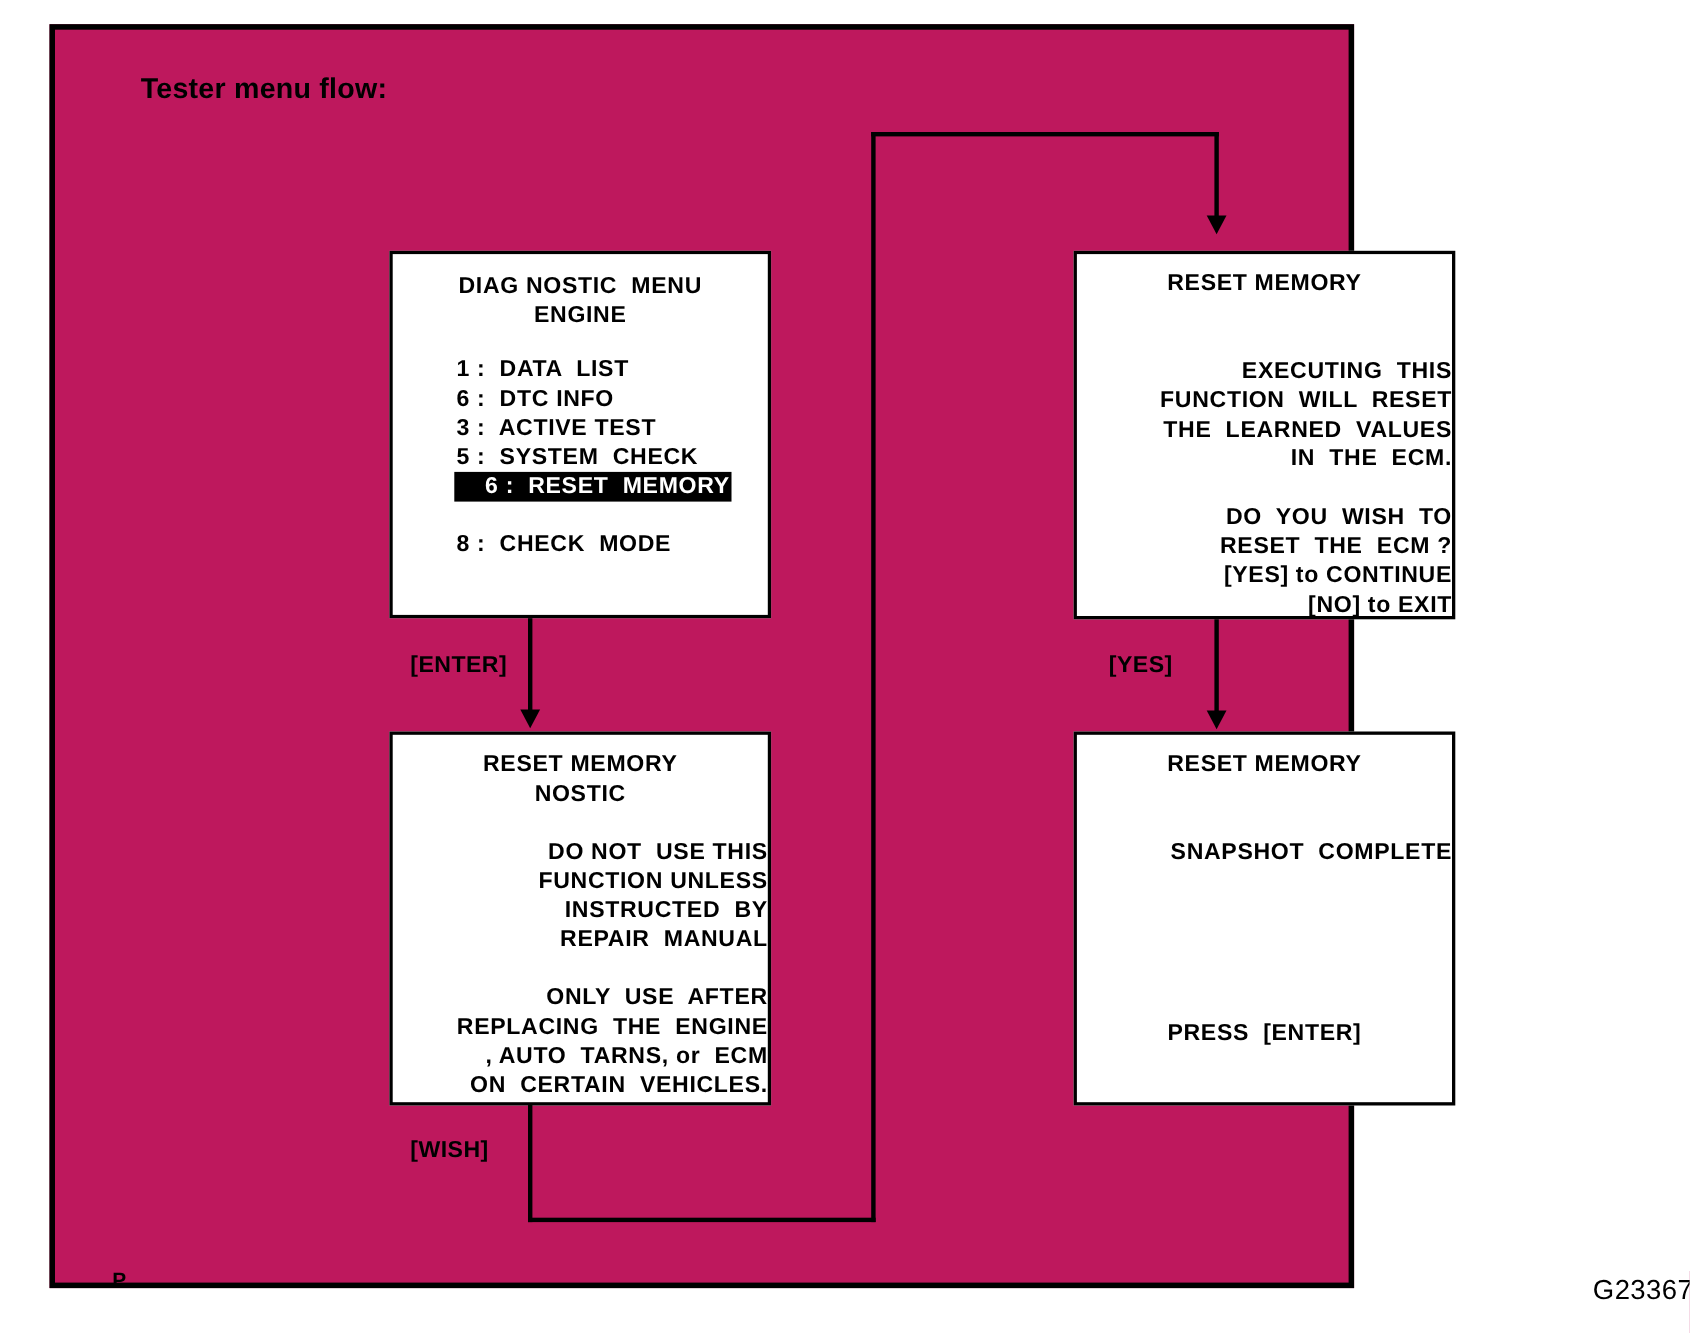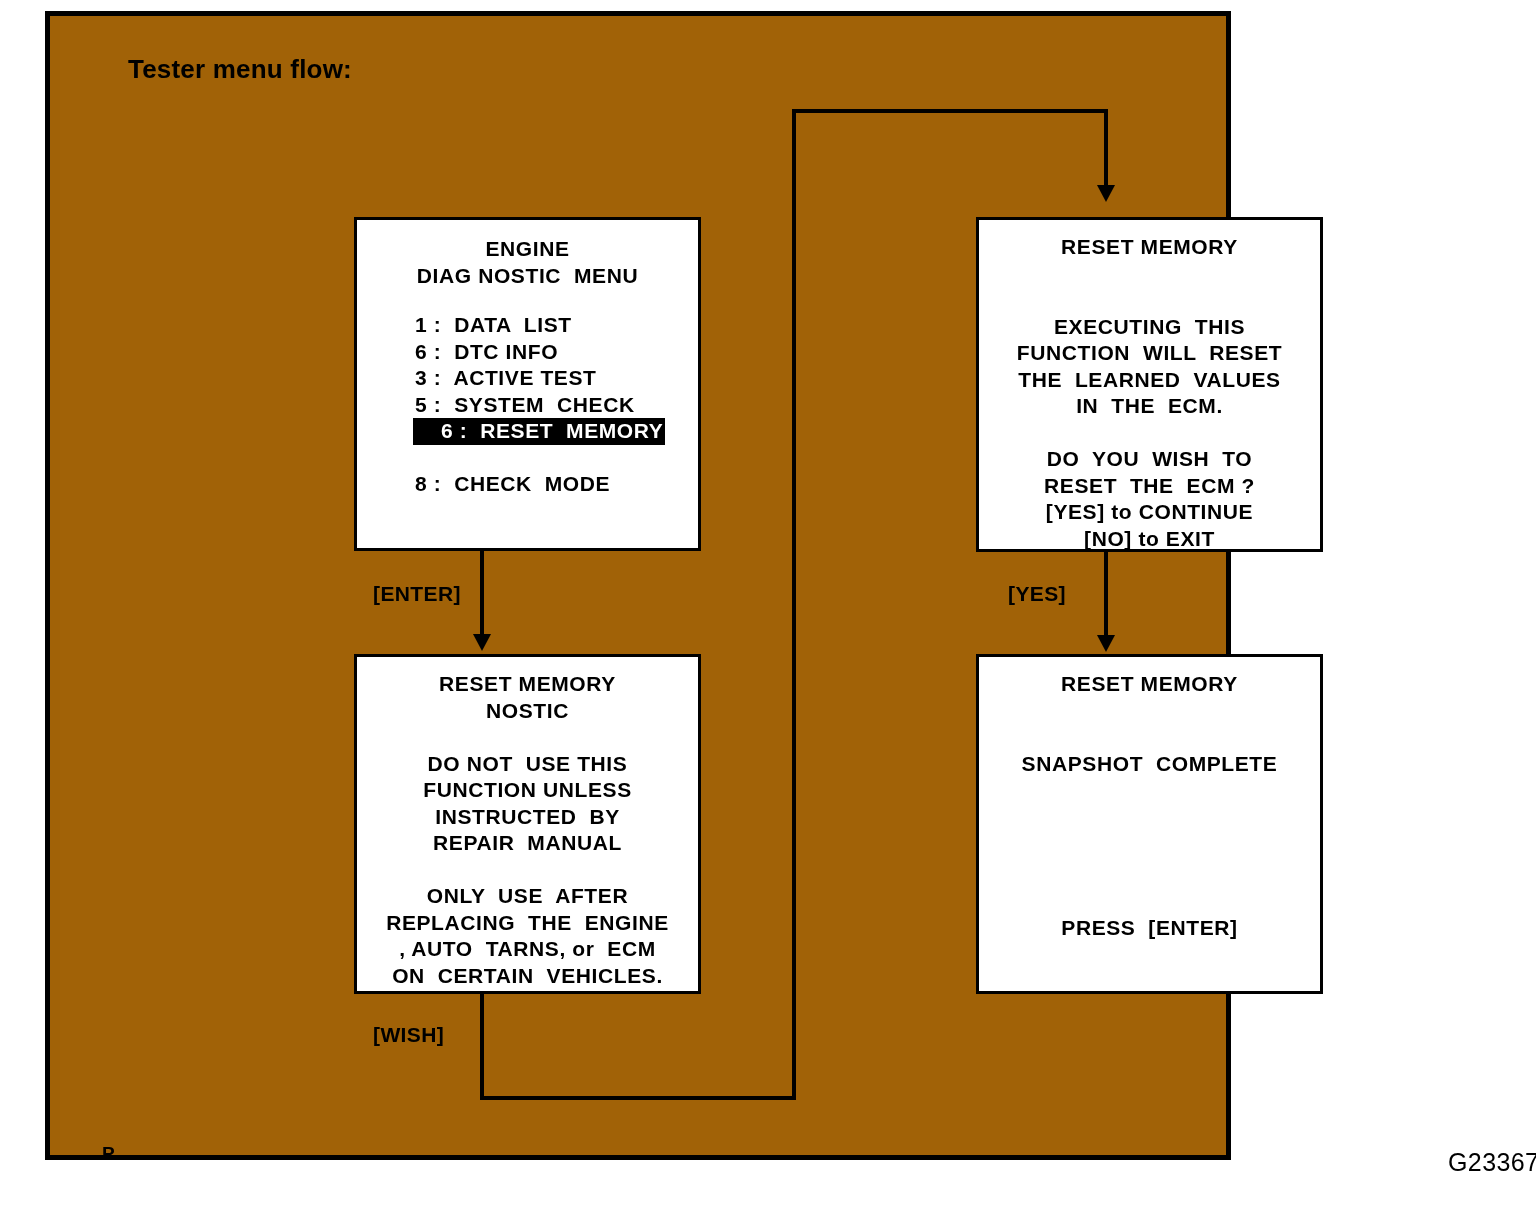--- a/index.html
+++ b/index.html
@@ -13,26 +13,26 @@
     position: relative;
     font-family: "Liberation Sans", sans-serif;
     color: #000000;
     overflow: hidden;
   }
 
   
   #page-frame {
     position: absolute;
     left: 45px;
-    top: 11px;
+    top: 22px;
     width: 1186px;
     height: 1149px;
     border: 5px solid #000000;
     box-sizing: border-box;
-    background: #a16207;
+    background: #be185d;
   }
 
   
   #flow-title {
     position: absolute;
     left: 78px;
     top: 38px;
     font-size: 26px;
     font-weight: bold;
     letter-spacing: 0.2px;
@@ -49,21 +49,21 @@
     font-size: 21px;
     line-height: 26.5px;
     letter-spacing: 0.6px;
     overflow: hidden;
   }
   .screen-box .hdr {
     text-align: center;
     white-space: pre;
   }
   .screen-box .body-center {
-    text-align: center;
+    text-align: right;
     white-space: pre;
   }
   .spacer-line { height: 26.5px; }
 
   
   #box-diagnostic-menu {
     left: 304px; top: 201px; width: 347px; height: 334px;
   }
   #box-diagnostic-menu .hdr-wrap { margin-top: 16px; }
   #menu-list {
@@ -154,22 +154,22 @@
 </style>
 </head>
 <body>
 
 <div id="page-frame">
 
   <div id="flow-title">Tester menu flow:</div>
 
   <div class="screen-box" id="box-diagnostic-menu">
     <div class="hdr-wrap">
+      <div class="hdr">DIAG NOSTIC  MENU</div>
       <div class="hdr">ENGINE</div>
-      <div class="hdr">DIAG NOSTIC  MENU</div>
     </div>
     <ul id="menu-list">
       <li><span class="row-txt">1 :  DATA  LIST</span></li>
       <li><span class="row-txt">6 :  DTC INFO</span></li>
       <li><span class="row-txt">3 :  ACTIVE TEST</span></li>
       <li><span class="row-txt">5 :  SYSTEM  CHECK</span></li>
       <li class="selected"><span class="row-txt">6 :  RESET  MEMORY</span></li>
       <li class="gap"></li>
       <li><span class="row-txt">8 :  CHECK  MODE</span></li>
     </ul>

